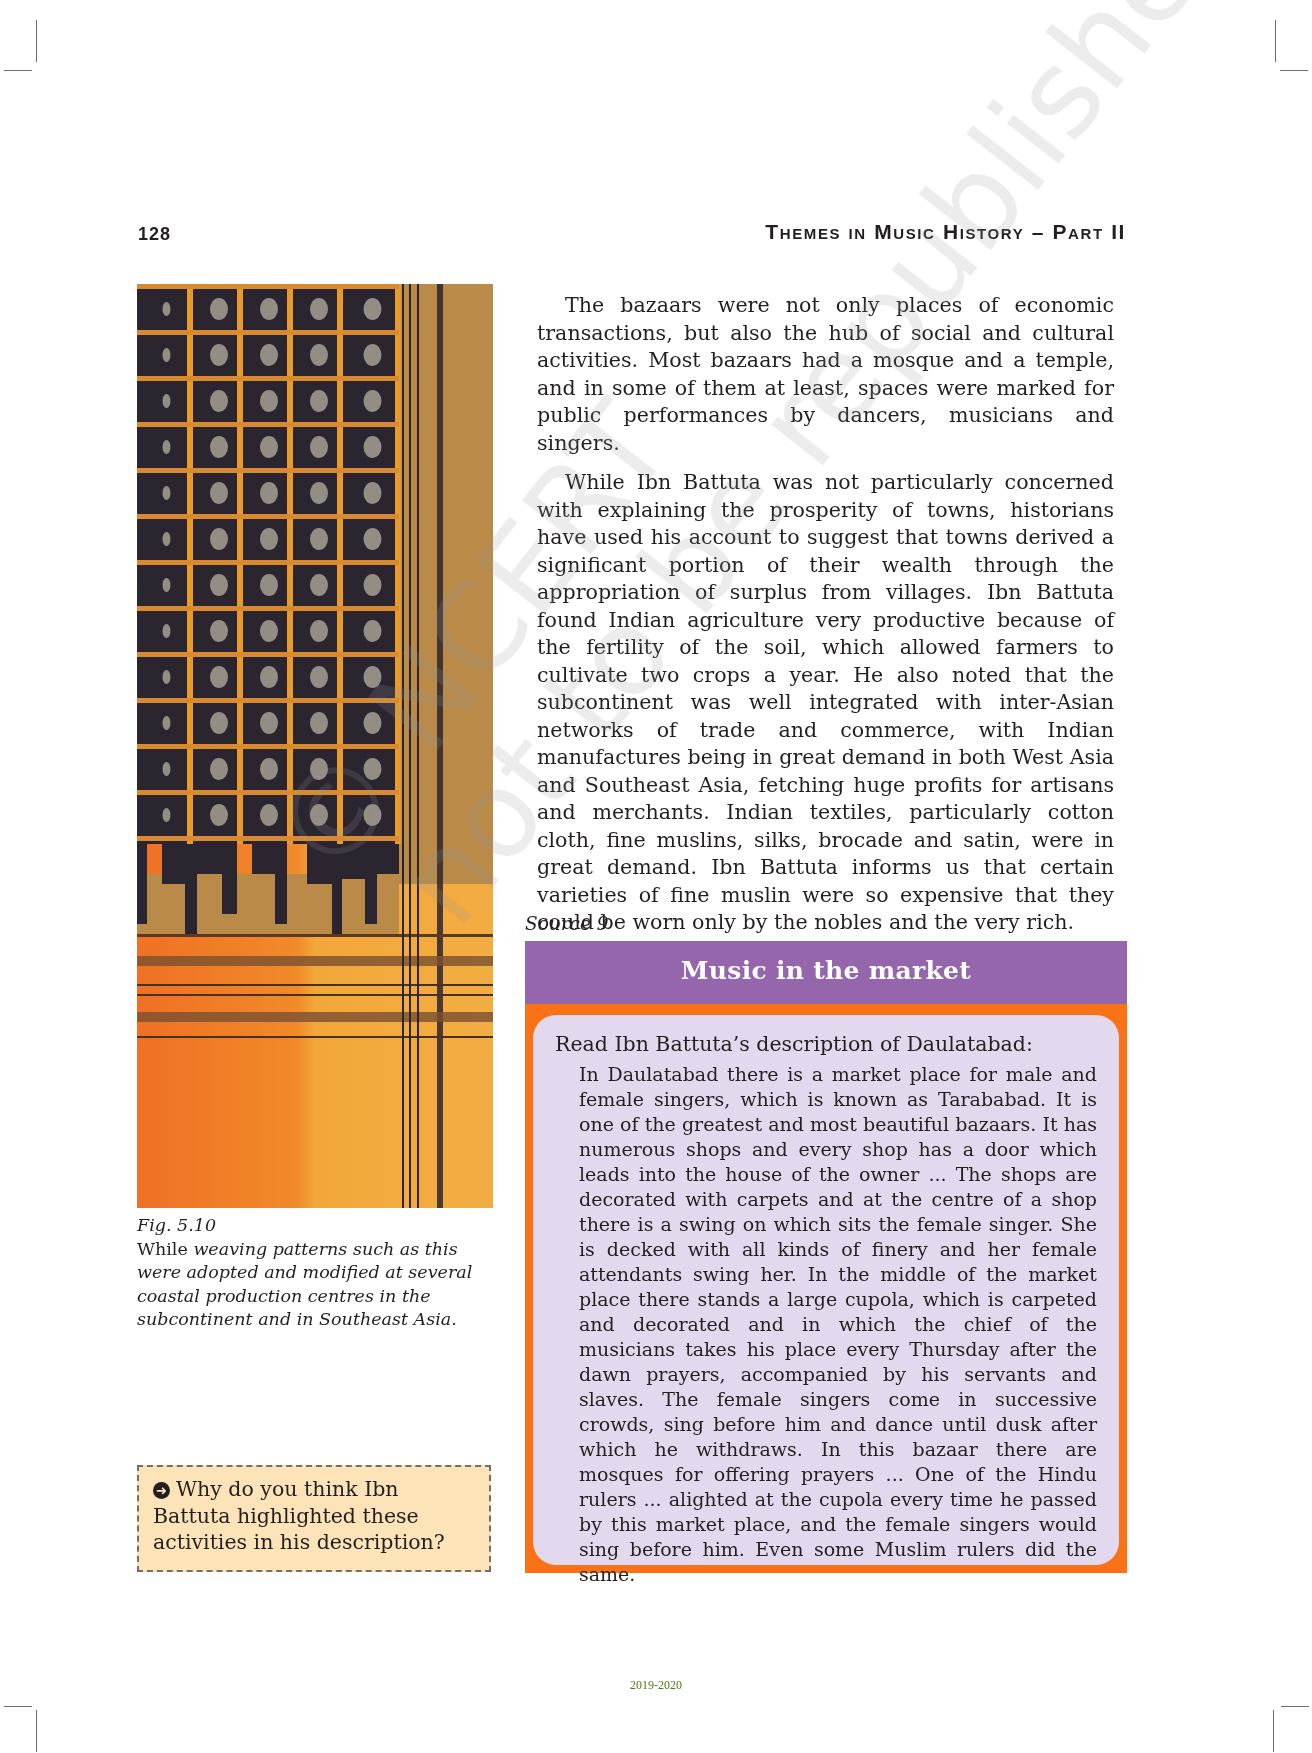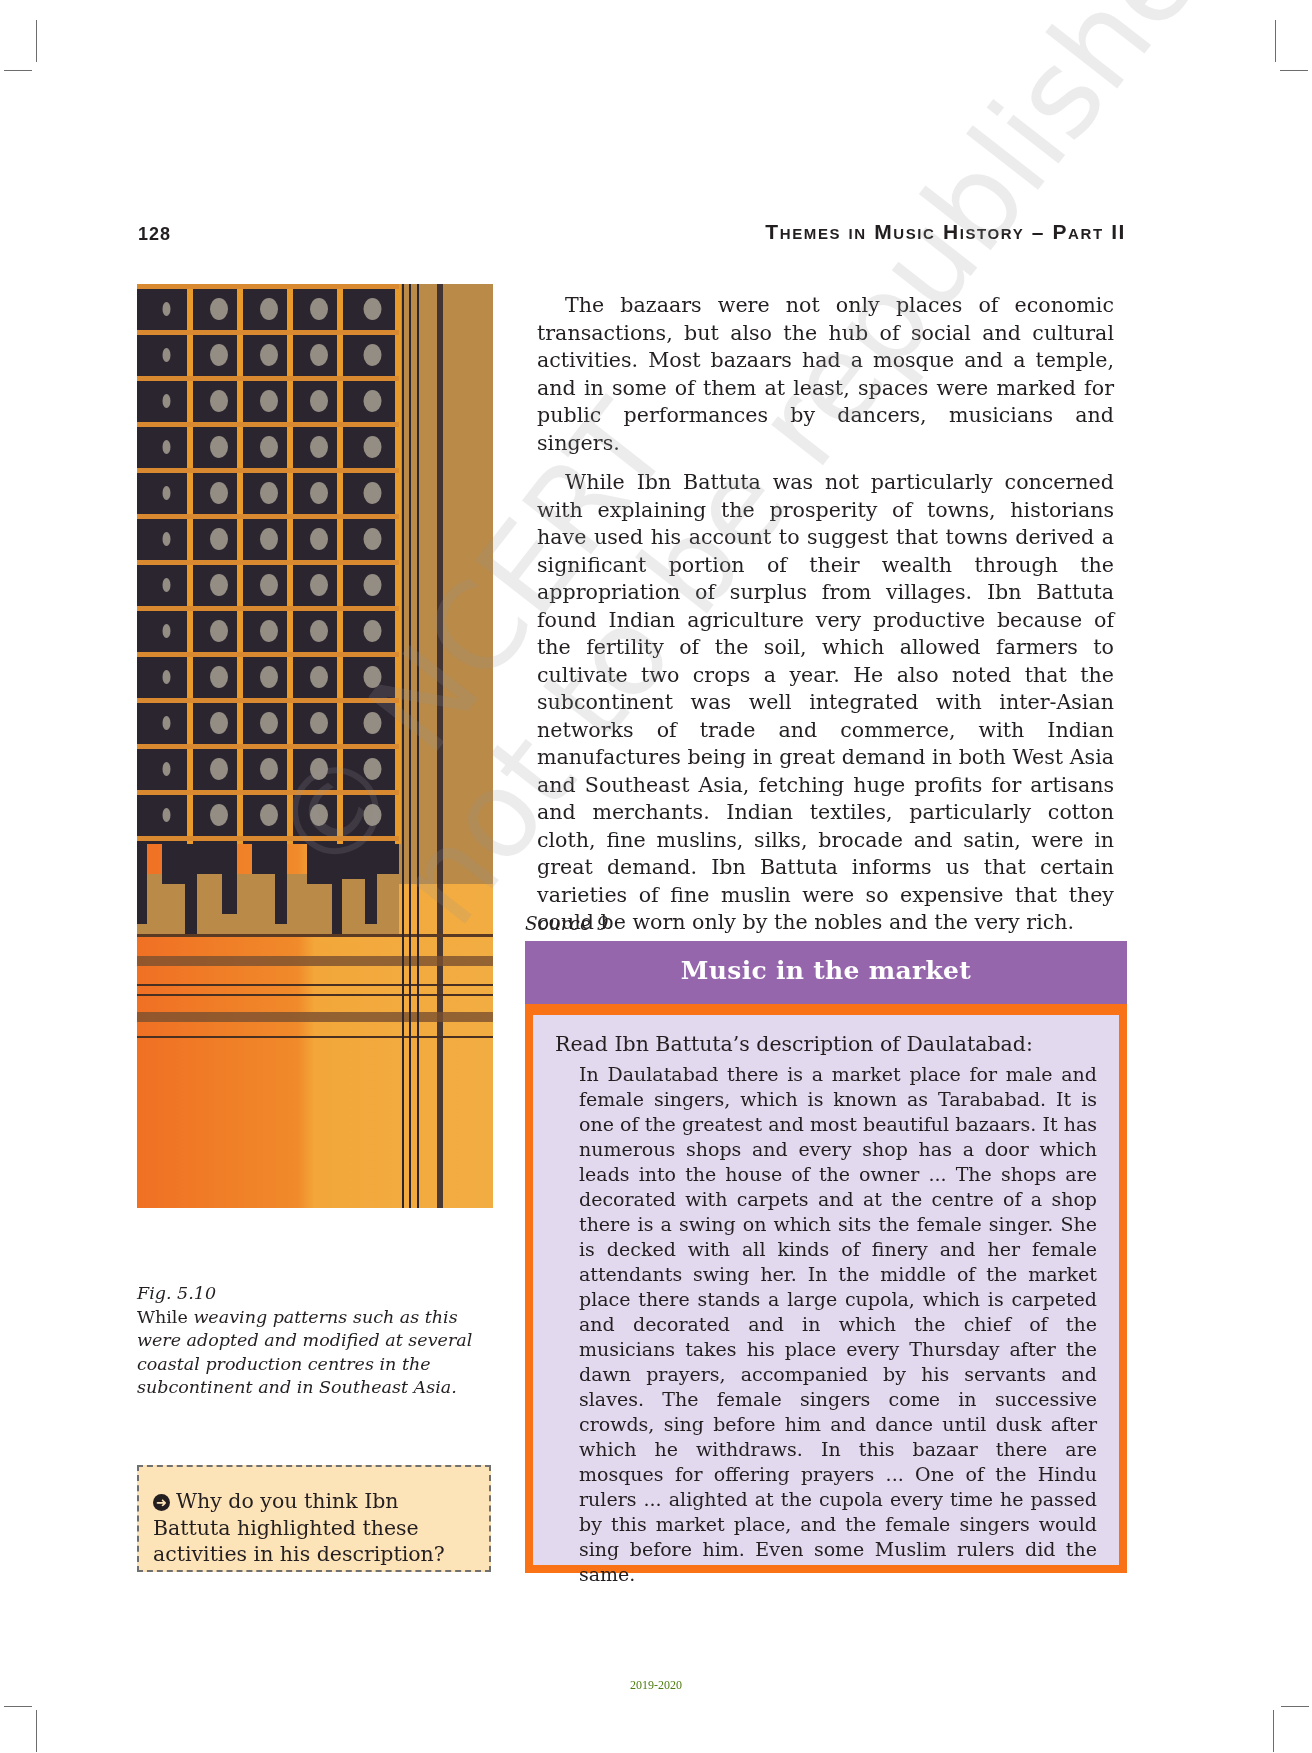--- a/index.html
+++ b/index.html
@@ -13,29 +13,29 @@
   .page-num { left: 138px; font-size: 18px; letter-spacing: 1px; }
   .book-title { right: 186px; font-size: 17px; letter-spacing: 1.6px; font-variant: small-caps; font-size: 21px; top: 220px; }
 
   
   .figure-image {
     position: absolute; left: 137px; top: 284px; width: 356px; height: 924px; overflow: hidden;
     background: #e5892a;
   }
   .figure-image svg { display: block; width: 100%; height: 100%; }
 
-  .caption { position: absolute; left: 137px; top: 1282px; width: 360px; font-size: 17.5px; line-height: 23.5px; color: #231f20; }
+  .caption { position: absolute; left: 137px; top: 1214px; width: 360px; font-size: 17.5px; line-height: 23.5px; color: #231f20; }
   .caption .fig-label { font-style: italic; display: block; }
   .caption .cap-body { font-style: italic; }
   .caption .cap-upright { font-style: normal; }
 
   .question-box {
     position: absolute; left: 137px; top: 1465px; width: 354px; height: 107px;
     background: #fde3b8; border: 2px dashed #707070; box-sizing: border-box;
-    padding: 21px 12px 0 14px; font-size: 20.5px; line-height: 26.5px; color: #231f20;
+    padding: 9px 12px 0 14px; font-size: 20.5px; line-height: 26.5px; color: #231f20;
   }
   .arrow-icon { display: inline-block; width: 17px; height: 17px; border-radius: 50%; background: #231f20; color: #fde3b8; font-size: 13px; line-height: 17px; text-align: center; vertical-align: 1px; margin-right: 6px; font-family: "DejaVu Sans", sans-serif; font-weight: bold; }
 
   .main-text {
     position: absolute; left: 525px; top: 280px; width: 601px;
     font-size: 20.6px; line-height: 27.5px; text-align: justify; color: #231f20;
   }
   .main-text p { margin: 12px; text-indent: 28px; }
 
   .source-label { position: absolute; left: 525px; top: 913px; font-size: 18.5px; font-style: italic; color: #231f20; }
@@ -43,21 +43,21 @@
   .source-box {
     position: absolute; left: 525px; top: 941px; width: 602px; height: 632px;
     background: #f97316; box-sizing: border-box;
   }
   .source-header {
     height: 63px; background: #9566ab; color: #ffffff; text-align: center;
     font-size: 25px; font-weight: bold; line-height: 60px; letter-spacing: 0.3px;
   }
   .source-inner {
     position: absolute; left: 8px; right: 8px; top: 74px; bottom: 8px;
-    background: #e3d9ee; padding: 16px 22px 4px 22px; box-sizing: border-box;
+    background: #e3d9ee; padding: 16px 22px 4px 22px; box-sizing: border-box; border-radius: 23px;
   }
   .source-intro { font-size: 20.5px; line-height: 27px; margin-bottom: 4px; color: #231f20; }
   .source-quote { margin-left: 24px; font-size: 19px; line-height: 25px; text-align: justify; color: #231f20; }
 
   .footer-year { position: absolute; left: 0; width: 100%; top: 1678px; text-align: center; font-family: Liberation Serif, serif; font-size: 12px; color: #4d7c0f; }
 
   .watermark {
     position: absolute; left: 250px; top: 820px; width: 900px; pointer-events: none;
     transform: rotate(-52deg); transform-origin: left top;
     font-family: "DejaVu Sans", sans-serif; color: rgba(150,150,150,0.18);

